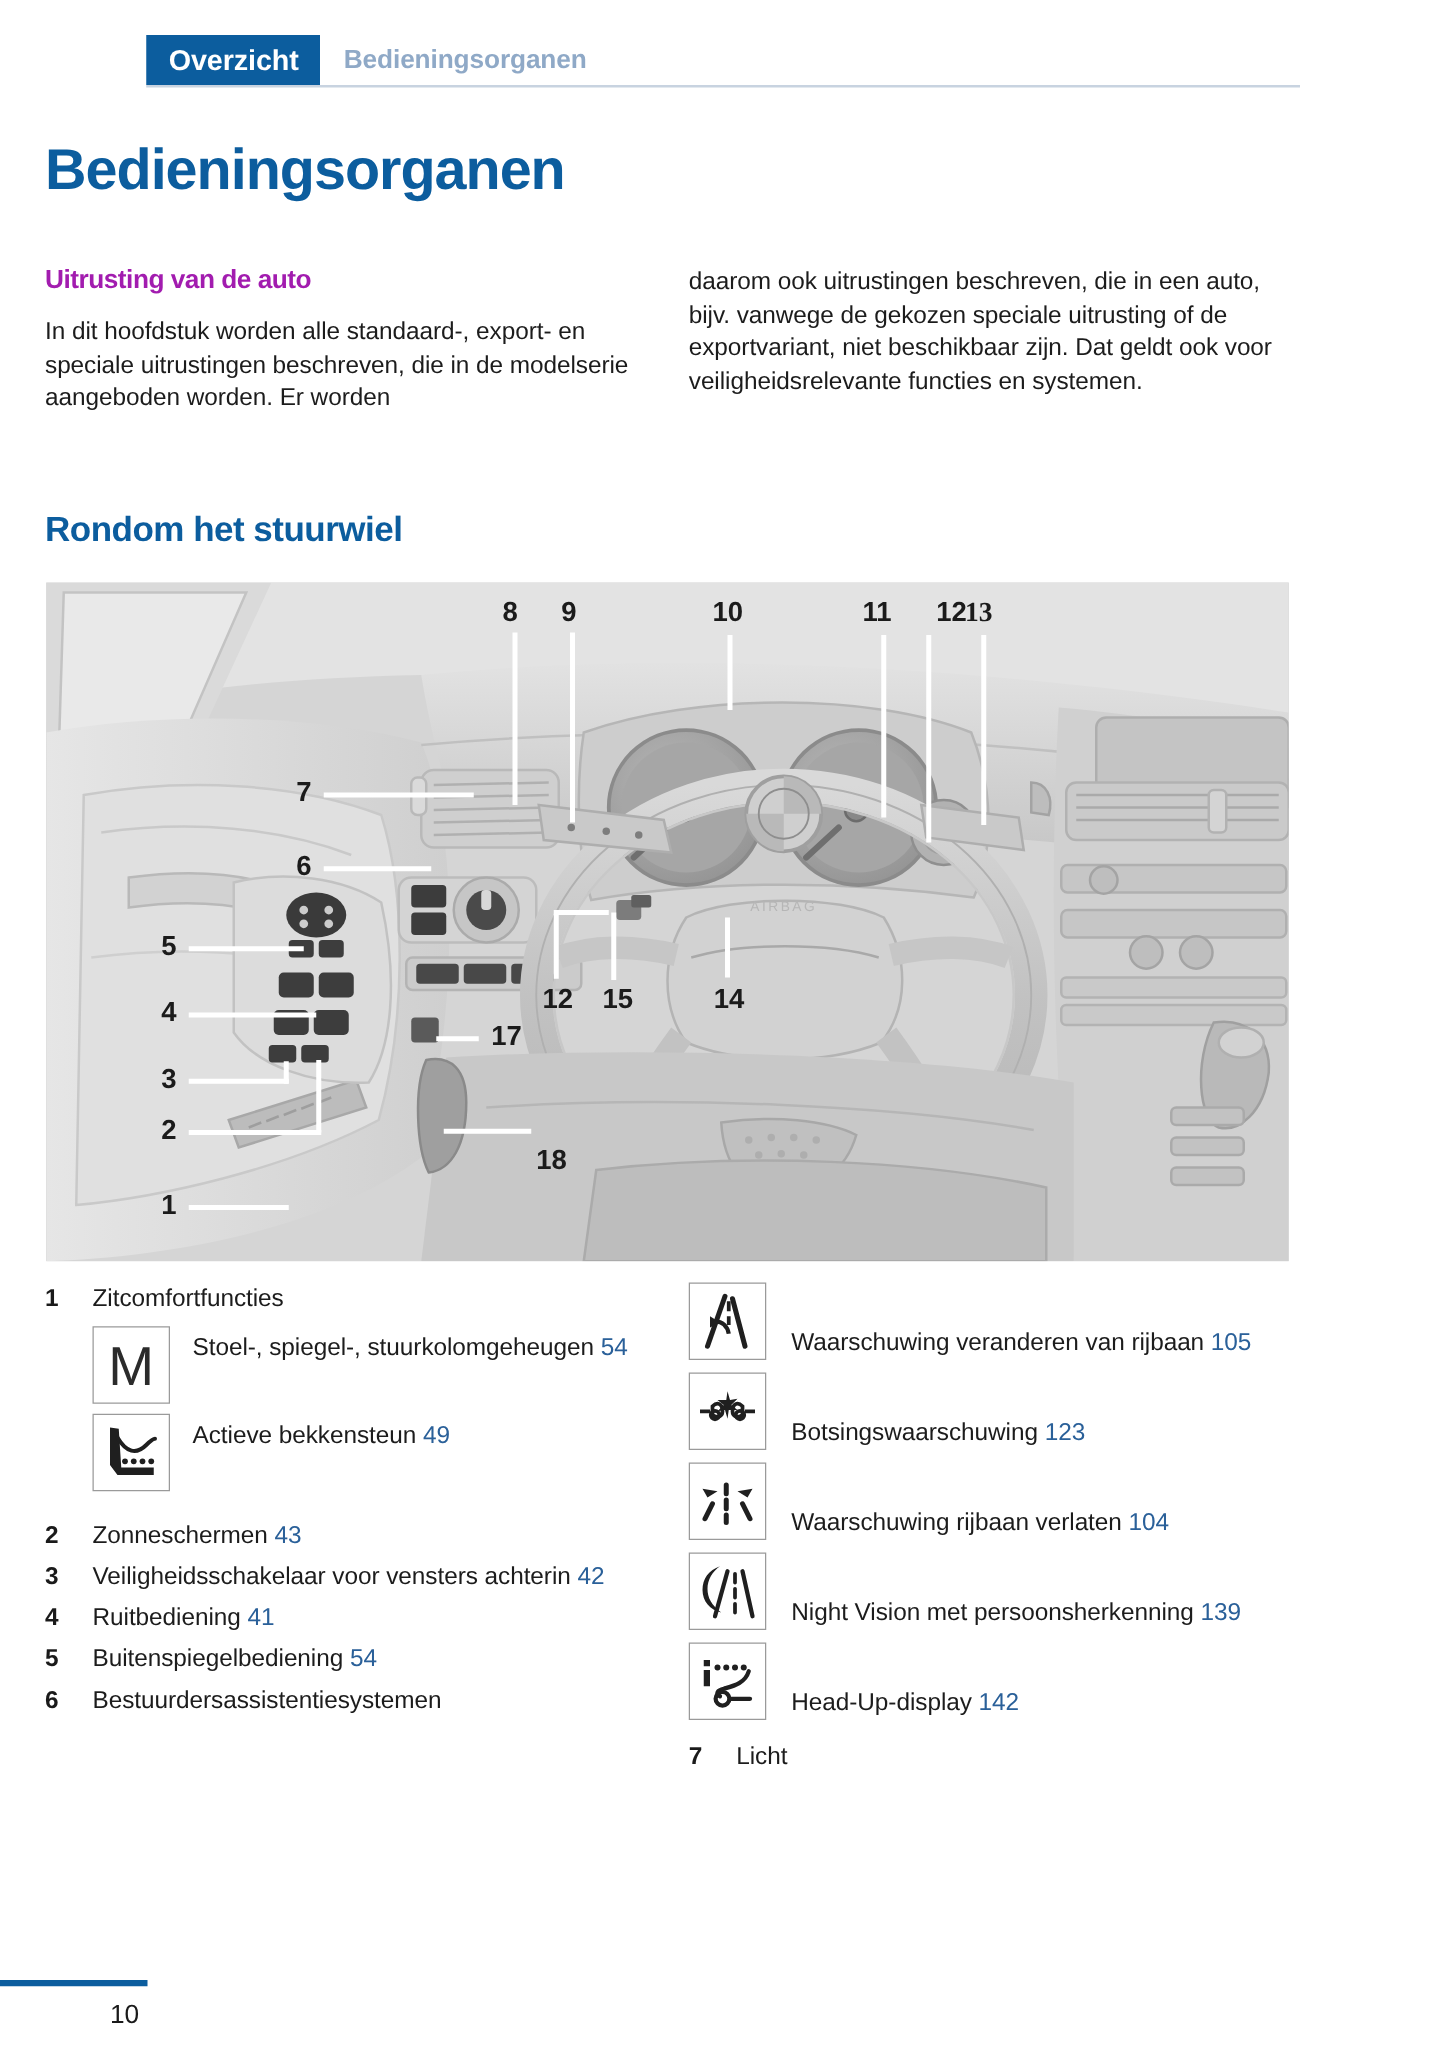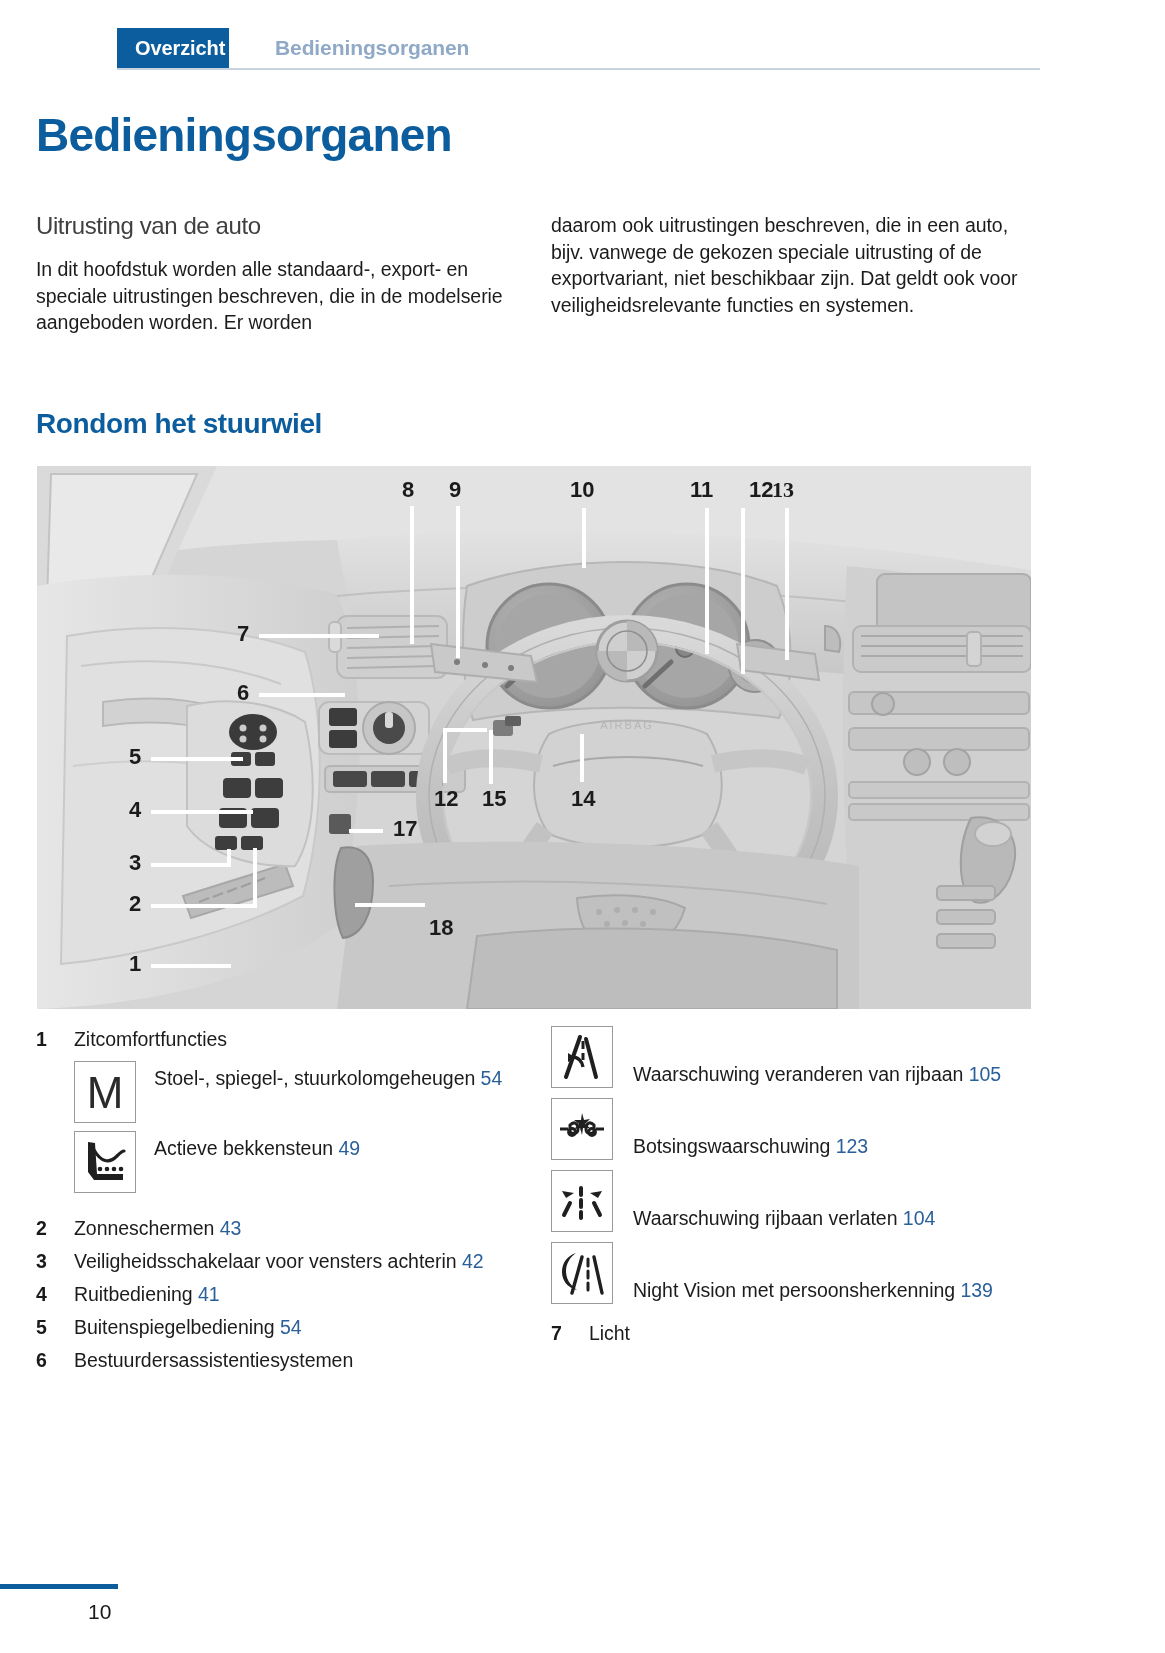--- a/index.html
+++ b/index.html
@@ -30,24 +30,24 @@
     width: 1165px;
     height: 40px;
   }
   .runhead-chip {
     position: absolute;
     left: 117px;
     top: 0;
     height: 40px;
     background: #0c5d9e;
     color: #ffffff;
-    font-size: 20px;
+    font-size: 23px;
     font-weight: bold;
     line-height: 40px;
-    padding: 0 4px 0 18px;
+    padding: 0 17px 0 18px;
     box-sizing: border-box;
     letter-spacing: -0.1px;
   }
   .runhead-sub {
     position: absolute;
     left: 275px;
     top: 0;
     height: 40px;
     line-height: 40px;
     font-size: 21px;
@@ -83,23 +83,23 @@
     top: 212px;
     width: 478px;
   }
   .col-right {
     position: absolute;
     left: 551px;
     top: 212px;
     width: 490px;
   }
   .h2 {
-    font-size: 24px;
-    font-weight: normal;
-    color: #404040;
+    font-size: 21px;
+    font-weight: bold;
+    color: #a21caf;
     margin: 0 0 16px 0;
     letter-spacing: -0.4px;
   }
   .body-text {
     font-size: 19.5px;
     line-height: 26.5px;
     color: #1c1c1c;
     margin: 0;
     letter-spacing: -0.05px;
   }
@@ -624,20 +624,41 @@
           <path d="M36,16 L36,23 M36,28 L36,35 M36,40 L36,47" stroke="#1f1f1f" stroke-width="3" stroke-linecap="round"></path>
           <path d="M42,14 L50,50" stroke="#1f1f1f" stroke-width="3.4" stroke-linecap="round"></path>
         </svg>
       </div>
       <div class="subitem-text">
         <span>Night Vision met persoonsherkenning</span>
         <span class="pg">139</span>
       </div>
     </div>
 
+    <div class="right-row">
+      <div class="pictobox">
+        <svg viewBox="0 0 60 60" xmlns="http://www.w3.org/2000/svg" aria-hidden="true">
+          <rect x="11" y="13" width="5" height="5" fill="#1f1f1f"></rect>
+          <rect x="11" y="21" width="5" height="13" fill="#1f1f1f"></rect>
+          <g fill="#1f1f1f">
+            <circle cx="22" cy="19" r="2.4"></circle>
+            <circle cx="29" cy="19" r="2.4"></circle>
+            <circle cx="36" cy="19" r="2.4"></circle>
+            <circle cx="43" cy="19" r="2.4"></circle>
+          </g>
+          <path d="M47,22 C44,32 34,34 27,36 C22,37 20,40 24,42" fill="none" stroke="#1f1f1f" stroke-width="3.4" stroke-linecap="round"></path>
+          <circle cx="26" cy="44" r="5.5" fill="none" stroke="#1f1f1f" stroke-width="3.4"></circle>
+          <path d="M32,44 L48,44" stroke="#1f1f1f" stroke-width="3.4" stroke-linecap="round"></path>
+        </svg>
+      </div>
+      <div class="subitem-text">
+        <span>Head-Up-display</span>
+        <span class="pg">142</span>
+      </div>
+    </div>
 
     <div class="item" style="margin-top:16px;">
       <div class="item-num">7</div>
       <div class="item-text">Licht</div>
     </div>
   </div>
 
   <div class="footer-rule"></div>
   <div class="folio">10</div>
 

